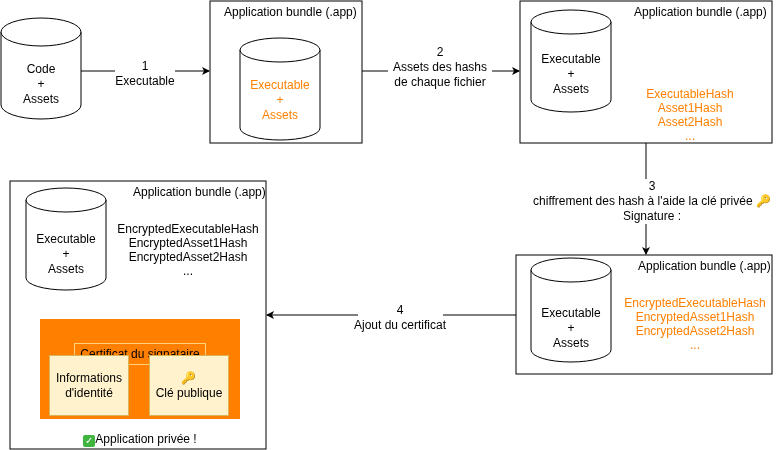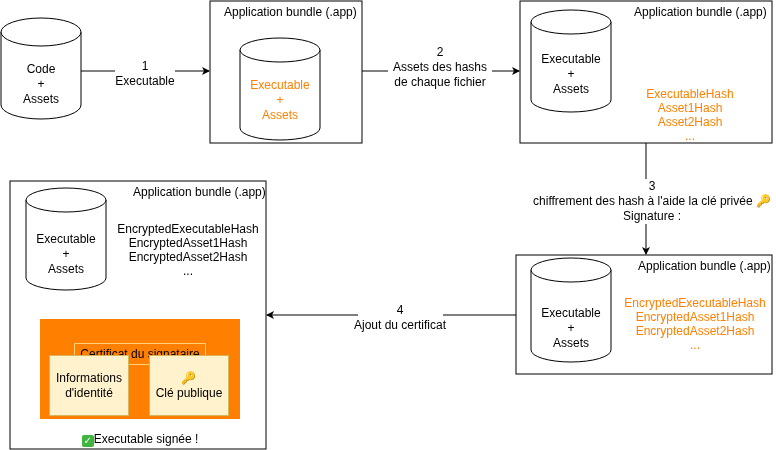--- a/index.html
+++ b/index.html
@@ -154,14 +154,14 @@
     <div>Informations</div>
     <div>d'identité</div>
   </div>
   <div class="cert-cell" style="left:109px; top:36px; width:78px; height:59px;">
     <div style="color:#e8a317; line-height:16px;">🔑</div>
     <div>Clé publique</div>
   </div>
 </div>
 
 <div class="txt" style="left:40px; top:432px; width:200px;">
-  <span style="display:inline-block; width:12px; height:12px; background:#3fb53f; color:#fff; border-radius:2px; font-size:10px; line-height:12px; vertical-align:-1px;">✓</span><span>Executable signée !</span>
+  <span style="display:inline-block; width:12px; height:12px; background:#3fb53f; color:#fff; border-radius:2px; font-size:10px; line-height:12px; vertical-align:-1px;">✓</span><span>Application privée !</span>
 </div>
 
 </body></html>

